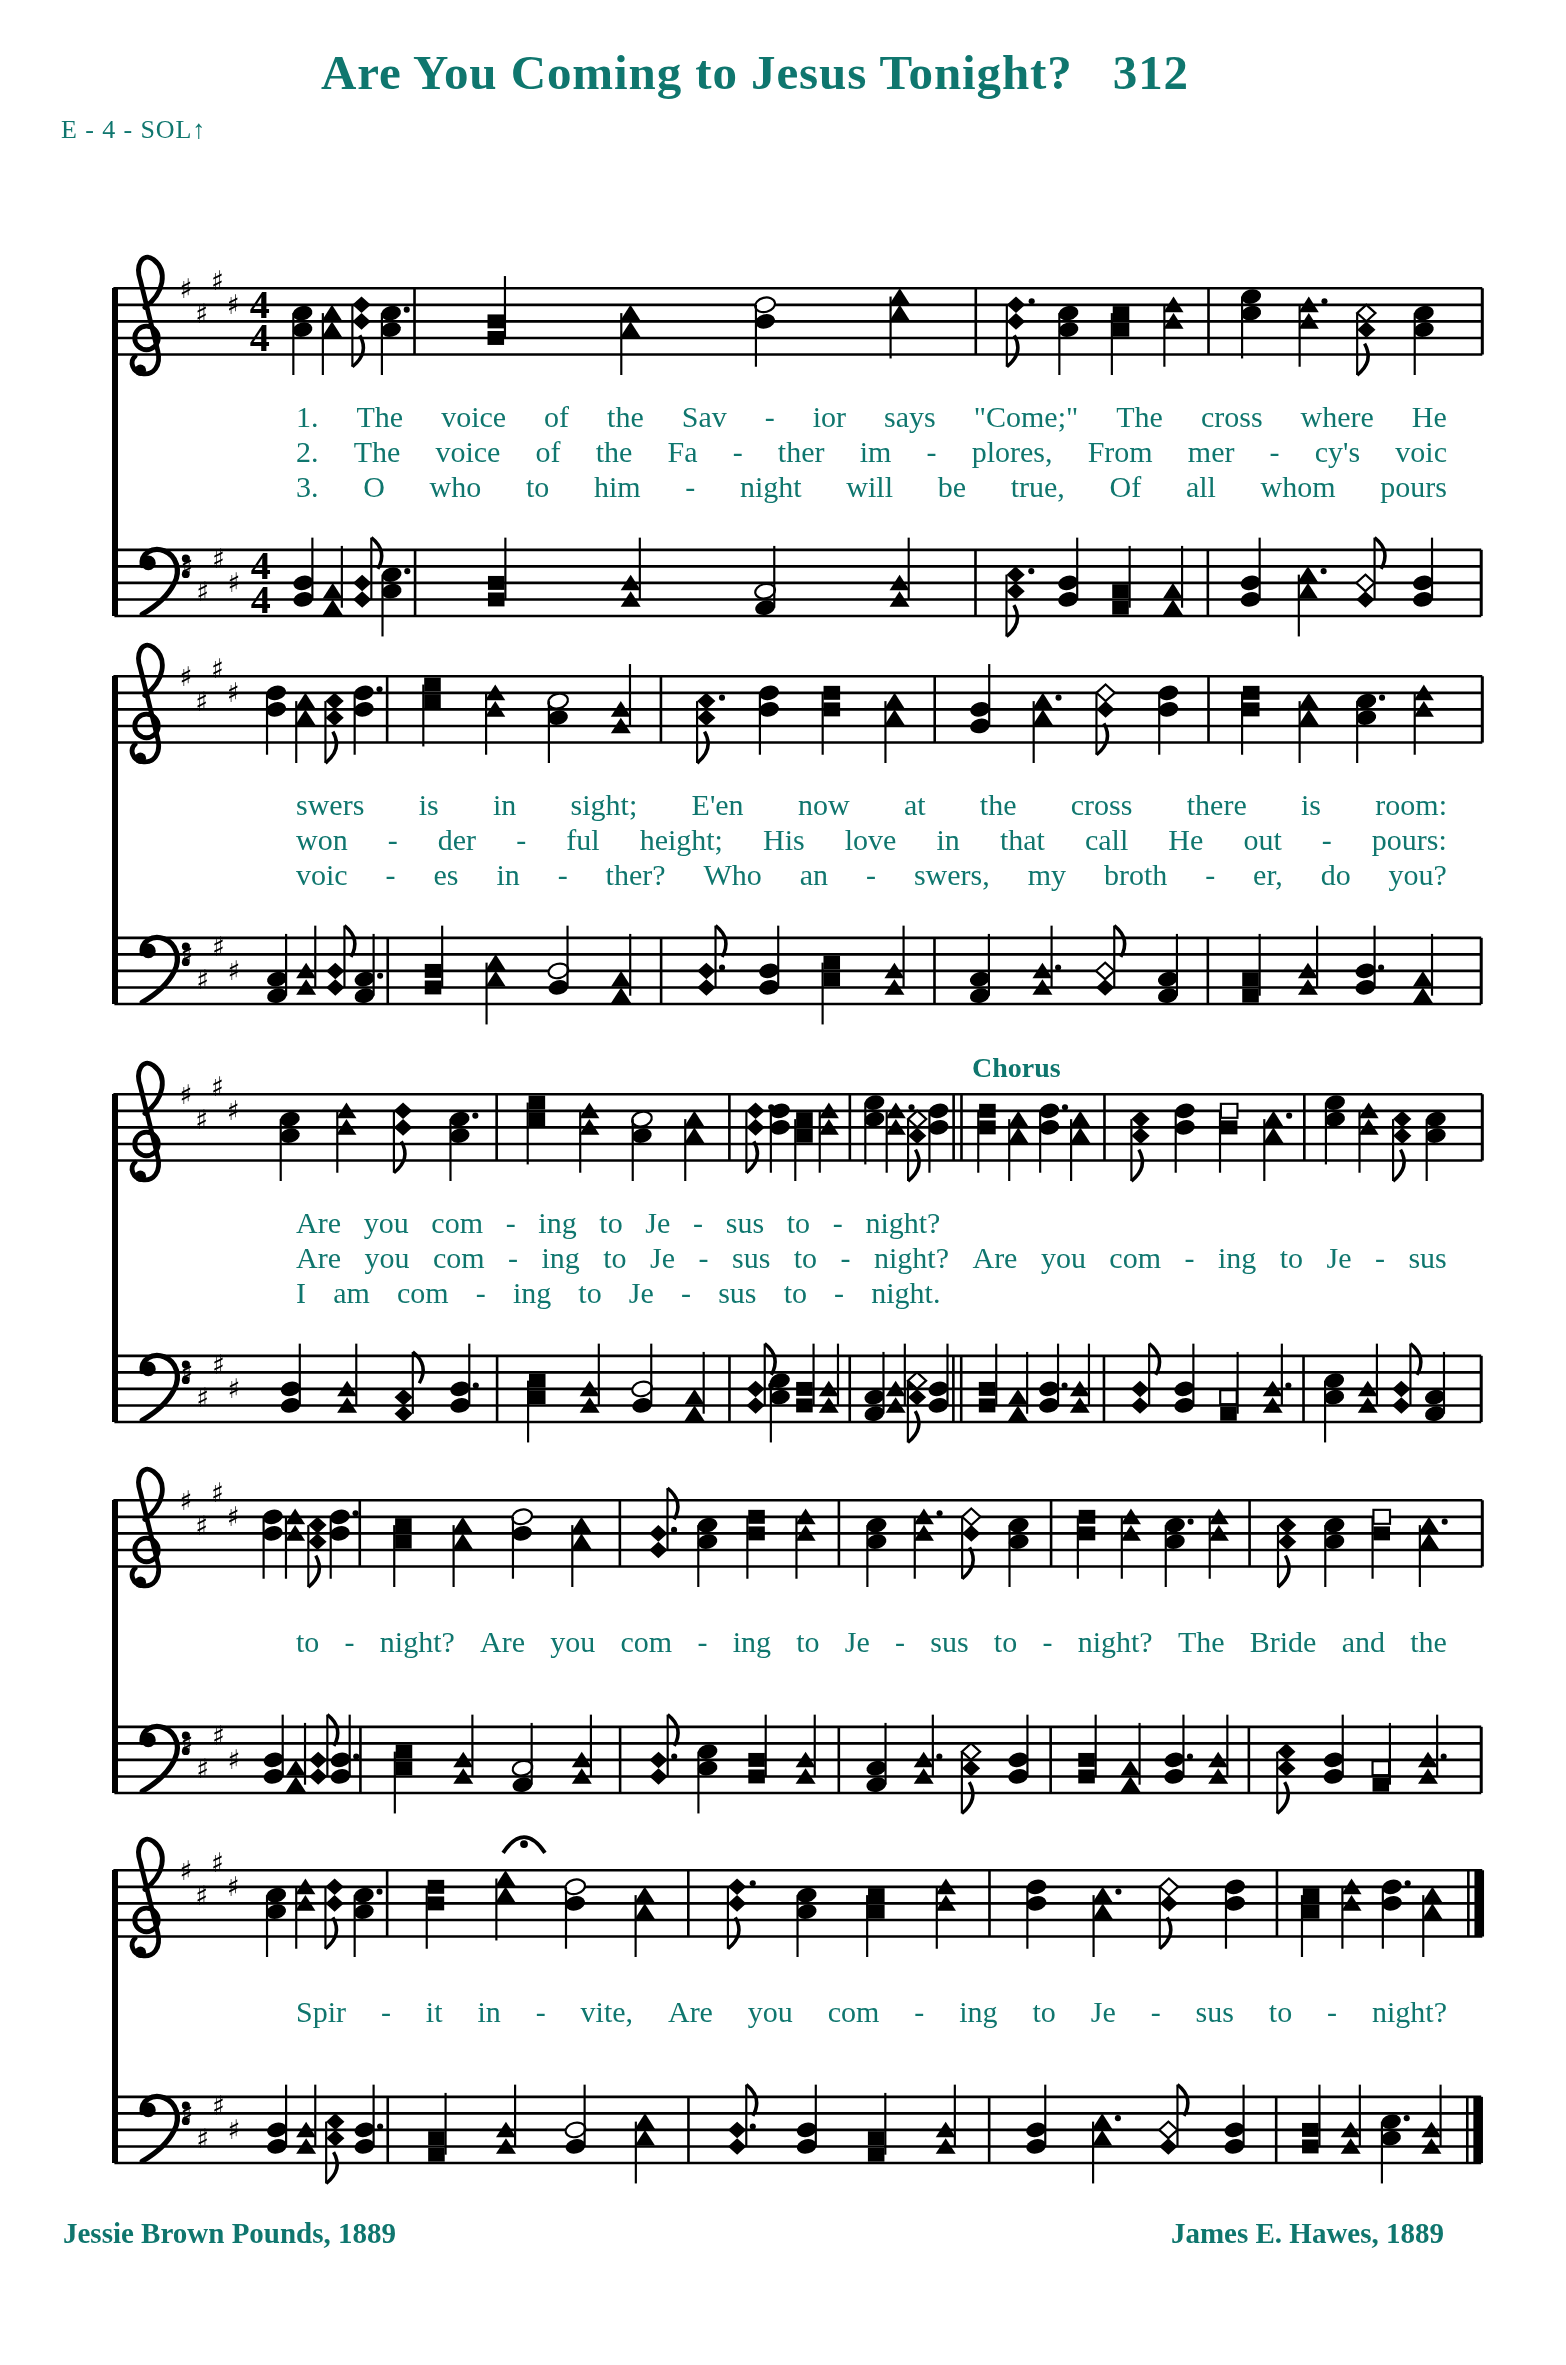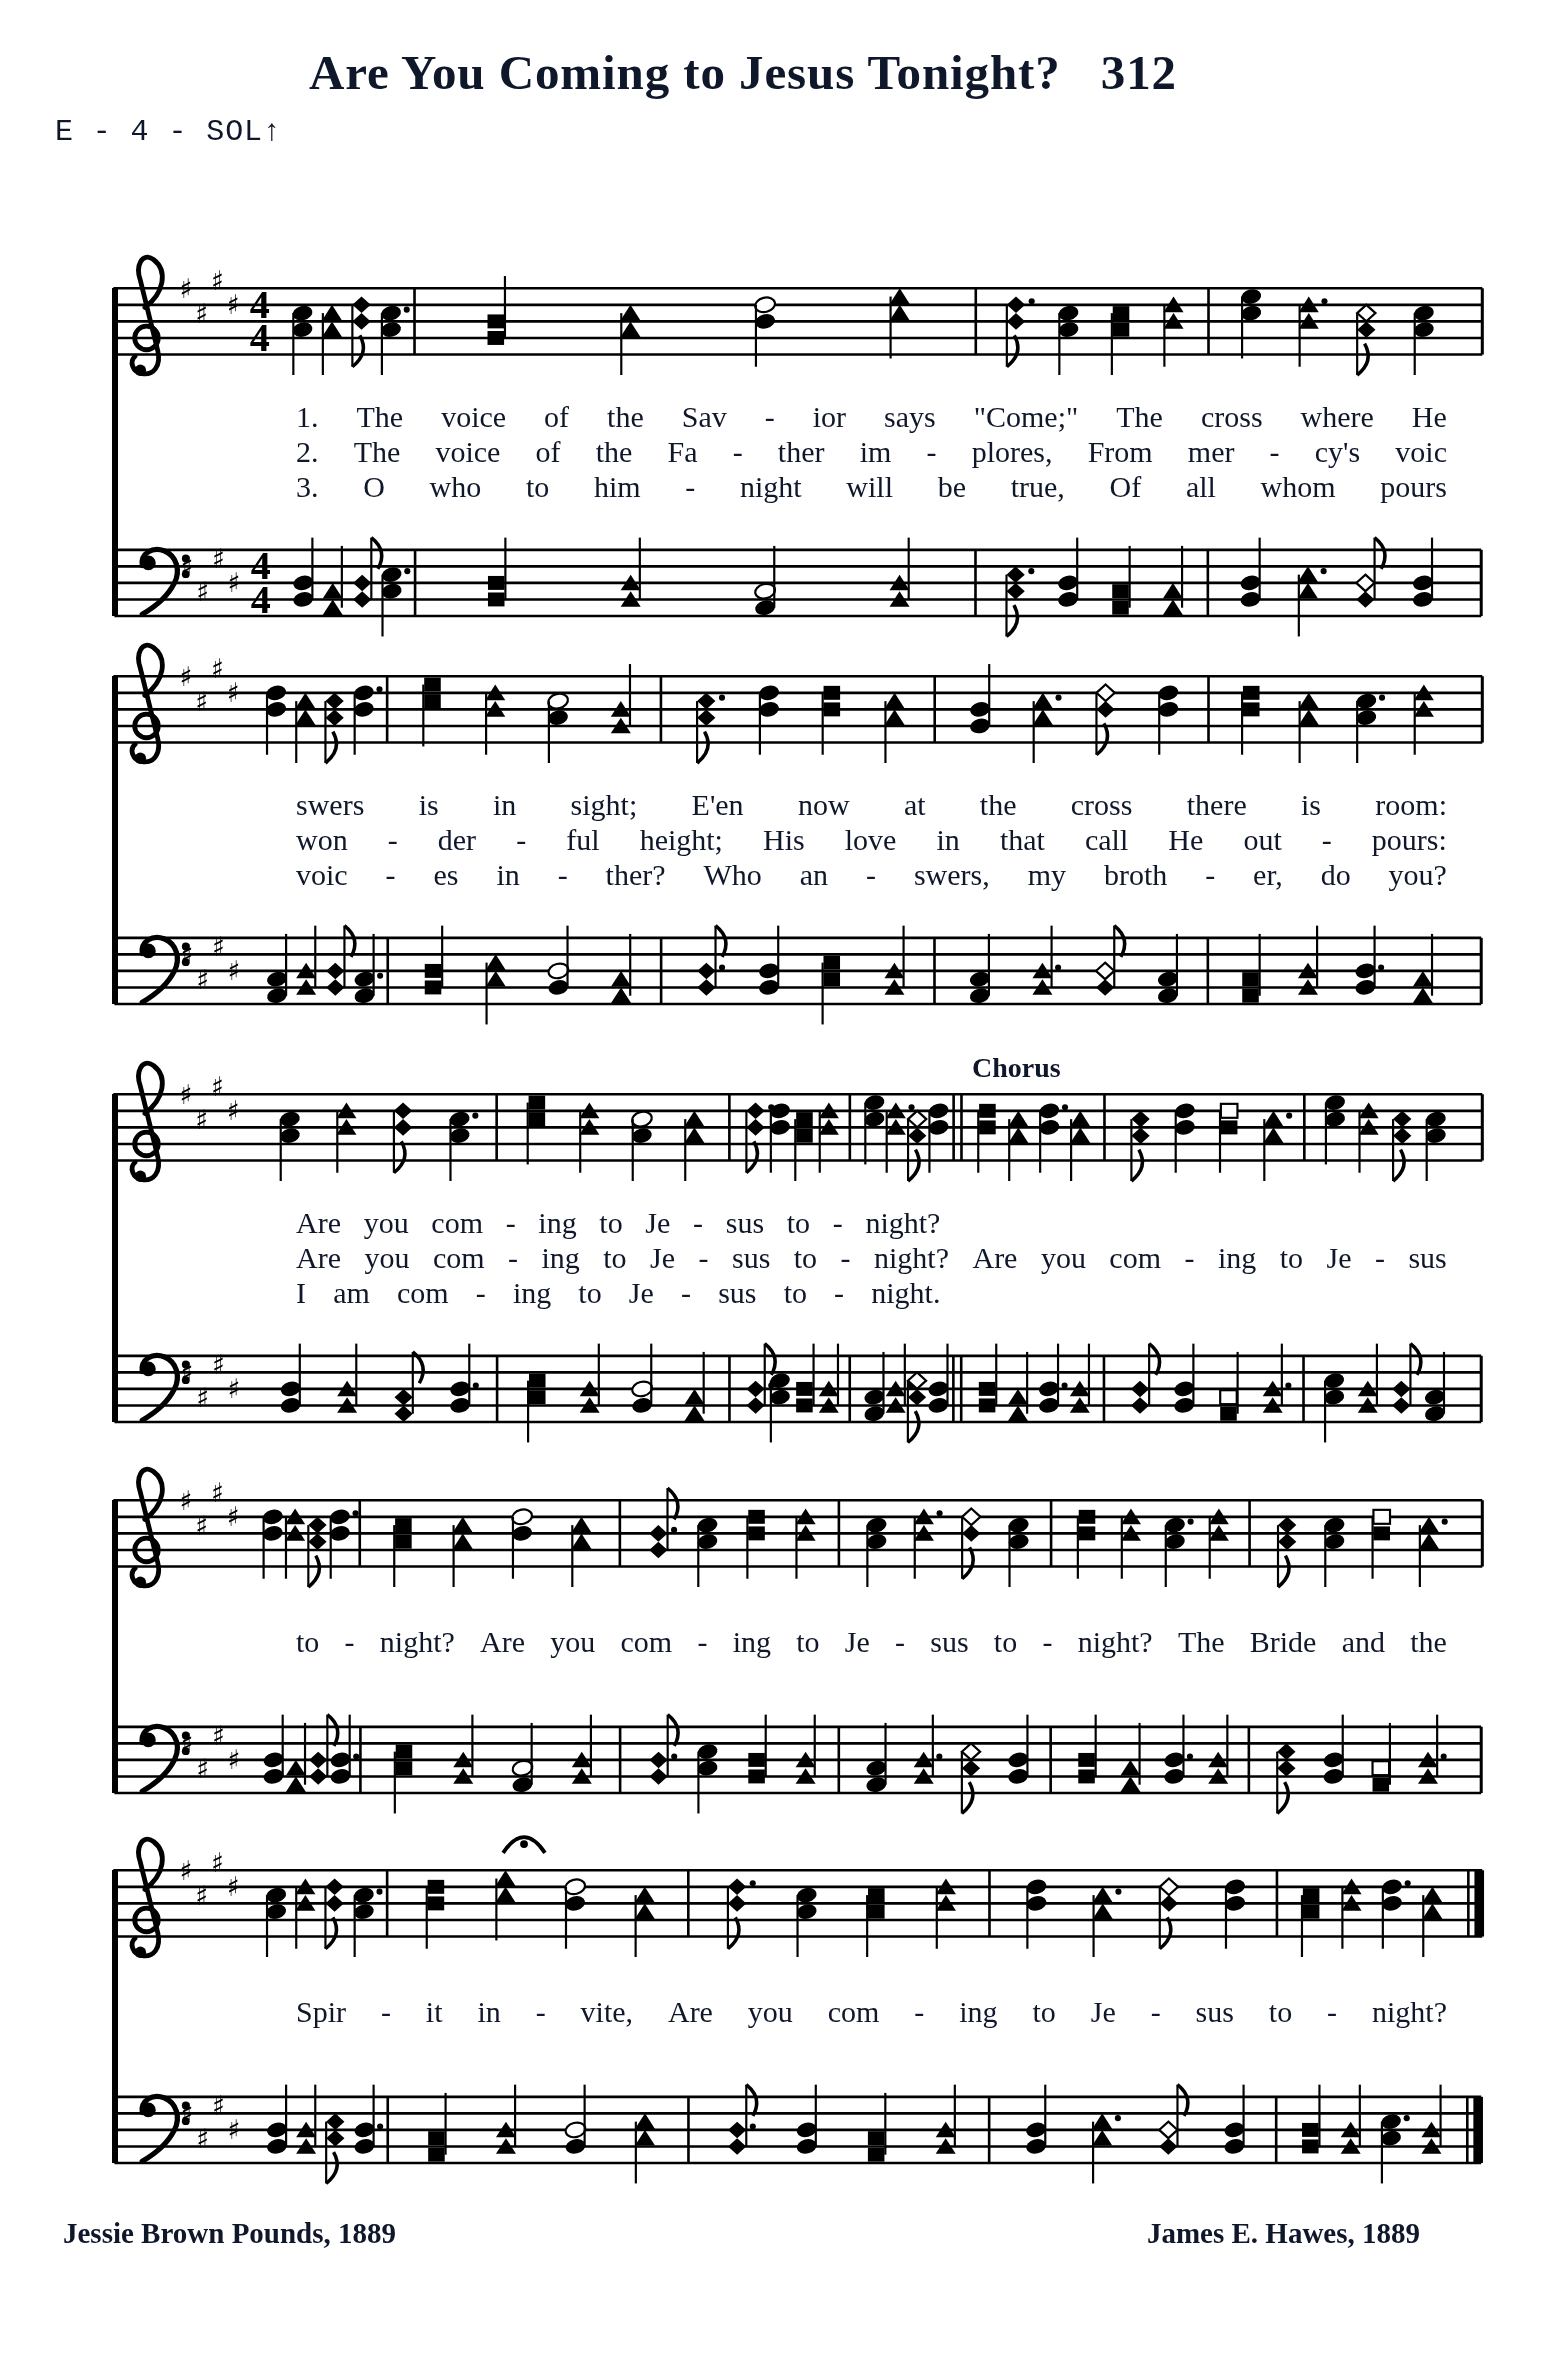--- a/index.html
+++ b/index.html
@@ -1,25 +1,25 @@
 <!DOCTYPE html>
 <html style="font-size:14px"><head>
 <meta charset="utf-8">
 <style>
   html,body{margin:0;padding:0;background:#fff;}
-  .page{position:relative;width:1486px;height:2366px;background:#ffffff;color:#0f172a;
-        font-family:"Liberation Serif",serif;overflow:hidden;}
+  .page{position:relative;width:1486px;height:2366px;background:#ffffff;color:#0f766e;
+        font-family:"Liberation Serif",serif;overflow:hidden;padding-left:24px;}
   .title-row{position:absolute;top:44px;left:0;width:100%;text-align:center;
              font-weight:bold;font-size:49px;letter-spacing:0.9px;white-space:nowrap;}
   .title-row .num{margin-left:40px;}
   .subtitle{position:absolute;top:103px;left:0;width:100%;text-align:center;font-size:22px;}
   .subtitle .quote{font-style:italic;}
   .subtitle .ref{margin-left:10.5px;}
-  .key-label{position:absolute;top:115px;left:55px;font-family:Liberation Mono, monospace;
-             font-size:30px;letter-spacing:0.9px;}
+  .key-label{position:absolute;top:115px;left:61px;font-family:Liberation Serif, serif;
+             font-size:26px;letter-spacing:0.9px;}
   .system{position:absolute;left:0;width:1566px;}
   .system.v3{height:436px;}
   .system.v1{height:401px;}
   .system svg{position:absolute;left:0;width:1566px;overflow:visible;}
   .v3 .treble,.v1 .treble{top:0;height:201px;}
   .v3 .bass{top:288px;height:148px;}
   .v1 .bass{top:253px;height:148px;}
   .sys-line{position:absolute;left:112px;width:6.1px;background:#000;}
   .v3 .sys-line{top:61px;height:328px;}
   .v1 .sys-line{top:61px;height:293px;}

